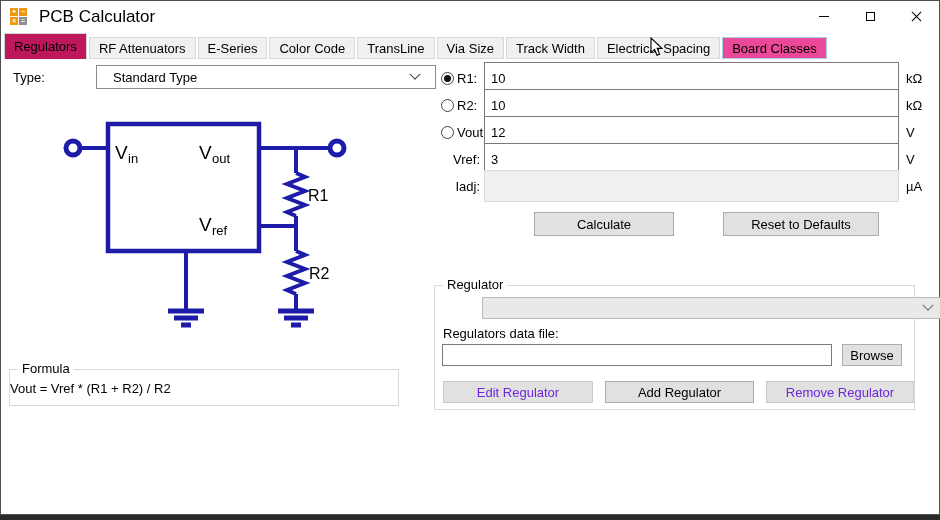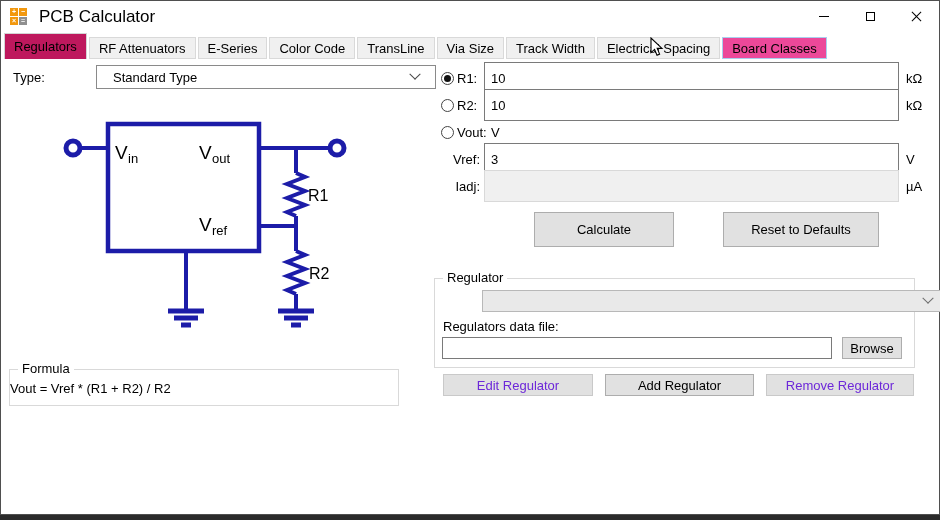--- a/index.html
+++ b/index.html
@@ -34,21 +34,21 @@
   .tab.active{height:26px;line-height:25px;background:#be185d;border-color:#d4d4d4;border-bottom:none;}
   .tab.hover{background:#ec4899;border-color:#a9cfee;}
 
   
   .combo{position:absolute;background:#fff;border:1px solid #8a8a8a;box-sizing:border-box;display:flex;align-items:center;padding:0 16px;margin-left:40px;}
   .combo .chev{margin-left:auto;width:7px;height:7px;border-right:1.5px solid #484848;border-bottom:1.5px solid #484848;transform:rotate(45deg) translate(-2px,-2px);}
   .combo.disabled{background:#e9e9e9;border-color:#b8b8b8;}
   .combo.disabled .chev{border-color:#6e6e6e;}
   .field{height:32px;border:1px solid #7a7a7a;padding:0 6px;font:inherit;box-sizing:border-box;background:#fff;color:#000;}
   .field:disabled,.field.disabled{background:#f0f0f0;border-color:#d9d9d9;}
-  .btn{position:absolute;height:35px;background:#e1e1e1;border:1px solid #adadad;font:inherit;color:#000;display:flex;align-items:center;justify-content:center;box-sizing:border-box;padding:0;}
+  .btn{position:absolute;height:24px;background:#e1e1e1;border:1px solid #adadad;font:inherit;color:#000;display:flex;align-items:center;justify-content:center;box-sizing:border-box;padding:0;}
   .btn.disabled{color:#6d28d9;border-color:#c9c9c9;}
   .groupbox{position:absolute;border:1px solid #d9d9d9;box-sizing:border-box;}
   .group-title{position:absolute;top:-9px;left:8px;background:#fff;padding:0 4px;}
 
   
   .type-label{position:absolute;left:12px;top:69px;}
   .type-combo{left:55px;top:64px;width:340px;height:24px;}
   .schematic{position:absolute;left:30px;top:110px;}
   .formula-box{left:8px;top:368px;width:390px;height:37px;}
   .formula-text{position:absolute;left:0;right:0;top:11px;text-align:left;}
@@ -56,21 +56,21 @@
   
   .calc-row{position:absolute;left:432px;width:498px;height:24px;display:flex;align-items:center;}
   .lcell{width:51px;display:flex;align-items:center;box-sizing:border-box;flex:none;padding-left:8px;}
   .lcell.rt{justify-content:flex-end;padding-right:4px;}
   .radio{width:13px;height:13px;border:1px solid #444;border-radius:50%;background:#fff;margin-right:3px;position:relative;box-sizing:border-box;flex:none;}
   .radio.checked::after{content:"";position:absolute;left:2px;top:2px;width:7px;height:7px;border-radius:50%;background:#111;}
   .calc-row input{flex:1;min-width:0;}
   .unit{width:25px;padding-left:7px;flex:none;}
 
   
-  .reg-group{left:433px;top:277px;width:481px;height:90px;}
+  .reg-group{left:433px;top:284px;width:481px;height:125px;}
   .reg-combo{left:7px;top:11px;width:467px;height:22px;}
   .reg-file-label{position:absolute;left:8px;top:40px;}
   .reg-file-input{position:absolute;left:7px;top:58px;width:390px;height:22px;}
   .browse-btn{left:407px;top:58px;width:60px;height:22px;}
   .edit-btn{left:8px;top:95px;width:150px;height:22px;}
   .add-btn{left:170px;top:95px;width:149px;height:22px;}
   .remove-btn{left:331px;top:95px;width:148px;height:22px;}
 
   .cursor{position:absolute;left:649px;top:36px;z-index:10;pointer-events:none;}
 </style>
@@ -181,20 +181,21 @@
         <span>R2:</span>
       </div>
       <input class="field" value="10" style="">
       <span class="unit">kΩ</span>
     </div>
     <div class="calc-row" style="top:119px;">
       <div class="lcell">
         <span class="radio"></span>
         <span>Vout:</span>
       </div>
+      <input class="field" value="12" style="">
       <span class="unit">V</span>
     </div>
     <div class="calc-row" style="top:146px;">
       <div class="lcell rt">
         <span>Vref:</span>
       </div>
       <input class="field" value="3" style="">
       <span class="unit">V</span>
     </div>
     <div class="calc-row" style="top:173px;">

